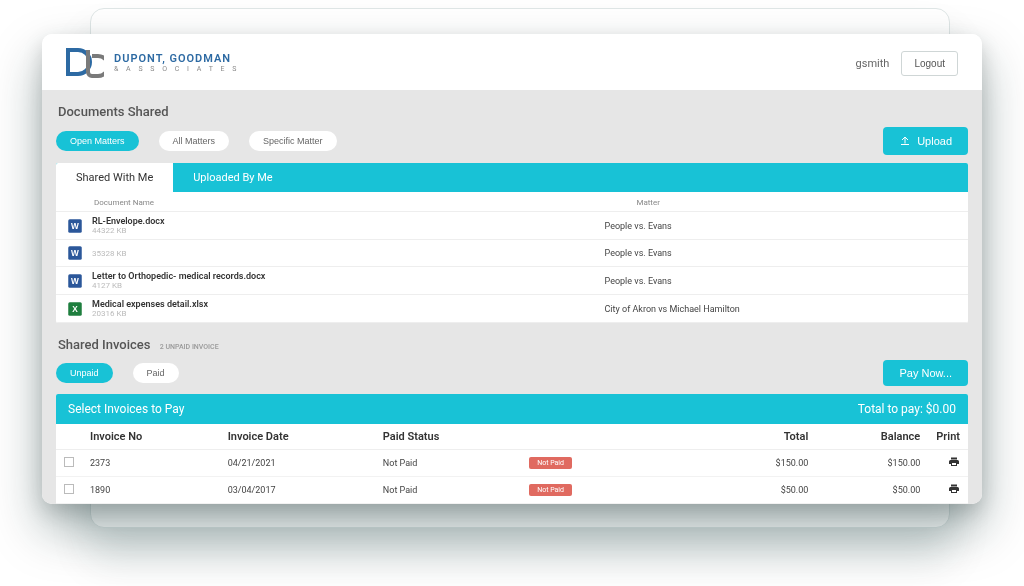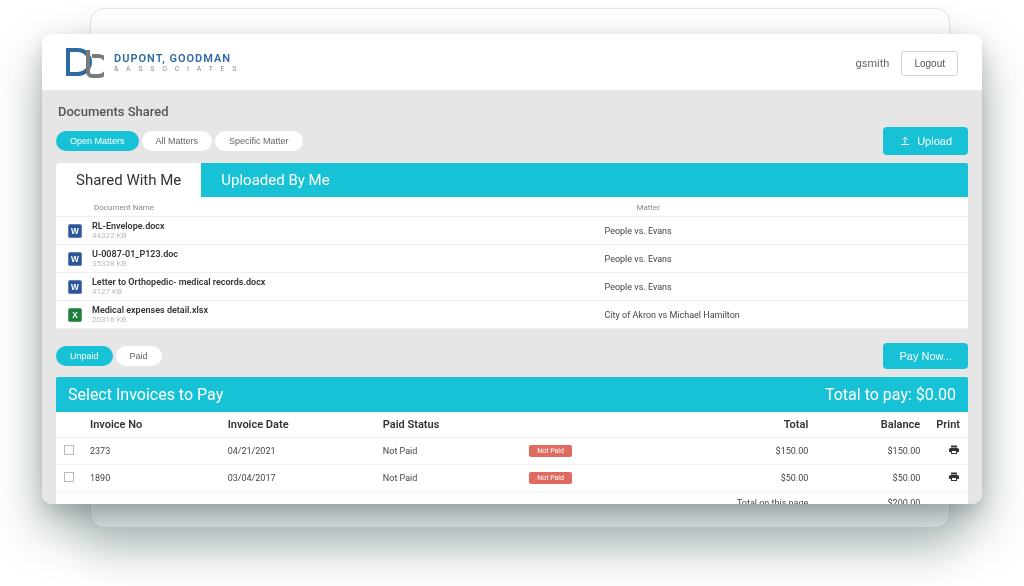--- a/index.html
+++ b/index.html
@@ -48,56 +48,56 @@
   .logout-btn {
     font-size:10px; padding:6px 12px; border:1px solid #cfd6d6; background:#fff;
     border-radius:3px; color:#555; cursor:pointer;
   }
   .content {
     flex:1; background:#e6e6e6; padding:10px 14px 28px 14px; overflow:auto;
     font-size:10px; color:#333;
   }
   .section-title { font-size:13px; color:#555; margin:4px 2px 8px 2px; font-weight:500; }
   .section-title .subnote { font-size:7px; color:#999; margin-left:6px; text-transform:uppercase; font-weight:500;}
-  .pills-row { display:flex; align-items:center; gap:3px; margin-bottom:8px; }
+  .pills-row { display:flex; align-items:center; gap:20px; margin-bottom:8px; }
   .pills-row .spacer { flex:1; }
   .pill {
     font-size:9px; padding:5px 14px; border-radius:14px; background:#fff; color:#666;
     border:none; cursor:pointer;
   }
   .pill.active { background:#18c2d6; color:#fff; }
   .upload-btn, .paynow-btn {
     font-size:11px; background:#18c2d6; color:#fff; border:none; border-radius:4px;
     padding:7px 16px; cursor:pointer; display:flex; align-items:center; gap:6px;
   }
   .panel { background:#fff; border-radius:2px; overflow:hidden; margin-bottom:14px; }
   .tabbar { display:flex; background:#18c2d6; color:#fff; }
   .tab {
-    padding:8px 20px; font-size:15px; cursor:pointer; background:#18c2d6; color:#fff;
+    padding:8px 20px; font-size:11px; cursor:pointer; background:#18c2d6; color:#fff;
   }
   .tab.active { background:#fff; color:#333; }
   .doc-header {
     display:flex; font-size:8px; color:#888; padding:6px 10px 4px 38px;
     border-bottom:1px solid #eee;
     gap:24px;
   }
   .doc-header .col-name { flex:0 0 60%; }
   .doc-header .col-matter { flex:1; }
   .doc-row {
     display:flex; align-items:center; padding:4px 10px 4px 8px;
     border-bottom:1px solid #eee;
   }
   .doc-icon { width:22px; display:flex; justify-content:center; }
   .doc-info { flex:0 0 58%; padding-left:6px; }
   .doc-name { font-size:9px; font-weight:600; color:#333; }
   .doc-size { font-size:8px; color:#bbb; }
   .doc-matter { flex:1; font-size:9px; color:#444; }
   .inv-banner {
     display:flex; justify-content:space-between; align-items:center;
-    background:#18c2d6; color:#fff; padding:8px 12px; font-size:16px;
+    background:#18c2d6; color:#fff; padding:8px 12px; font-size:12px;
   }
   .inv-table { width:100%; border-collapse:collapse; }
   .inv-table th {
     text-align:left; font-size:11px; font-weight:600; color:#333;
     padding:6px 8px; border-bottom:1px solid #eee;
   }
   .inv-table td {
     font-size:9px; color:#444; padding:6px 8px; border-bottom:1px solid #f2f2f2;
   }
   .inv-table th.right, .inv-table td.right { text-align:right; }
@@ -179,21 +179,20 @@
             <span class="doc-matter">People vs. Evans</span>
           </div>
           <div class="doc-row">
             <span class="doc-icon">
               <svg class="file-svg" viewBox="0 0 24 24">
                 <rect x="3" y="3" width="18" height="18" rx="2" fill="#2b579a"></rect>
                 <text x="12" y="16" font-size="11" text-anchor="middle" fill="#fff" font-family="Arial" font-weight="bold">W</text>
               </svg>
             </span>
             <span class="doc-info">
-              <div class="doc-name">U-0087-01_P123.doc</div>
               <div class="doc-size">35328 KB</div>
             </span>
             <span class="doc-matter">People vs. Evans</span>
           </div>
           <div class="doc-row">
             <span class="doc-icon">
               <svg class="file-svg" viewBox="0 0 24 24">
                 <rect x="3" y="3" width="18" height="18" rx="2" fill="#2b579a"></rect>
                 <text x="12" y="16" font-size="11" text-anchor="middle" fill="#fff" font-family="Arial" font-weight="bold">W</text>
               </svg>
@@ -213,20 +212,24 @@
             </span>
             <span class="doc-info">
               <div class="doc-name">Medical expenses detail.xlsx</div>
               <div class="doc-size">20316 KB</div>
             </span>
             <span class="doc-matter">City of Akron vs Michael Hamilton</span>
           </div>
         </div>
     </div>
 
+    <div class="section-title">
+      <span>Shared Invoices</span>
+      <span class="subnote">2 unpaid invoice</span>
+    </div>
     <div class="pills-row">
       <button class="pill active">Unpaid</button>
       <button class="pill">Paid</button>
       <span class="spacer"></span>
       <button class="paynow-btn">Pay Now...</button>
     </div>
 
     <div class="panel">
       <div class="inv-banner">
         <span>Select Invoices to Pay</span>

